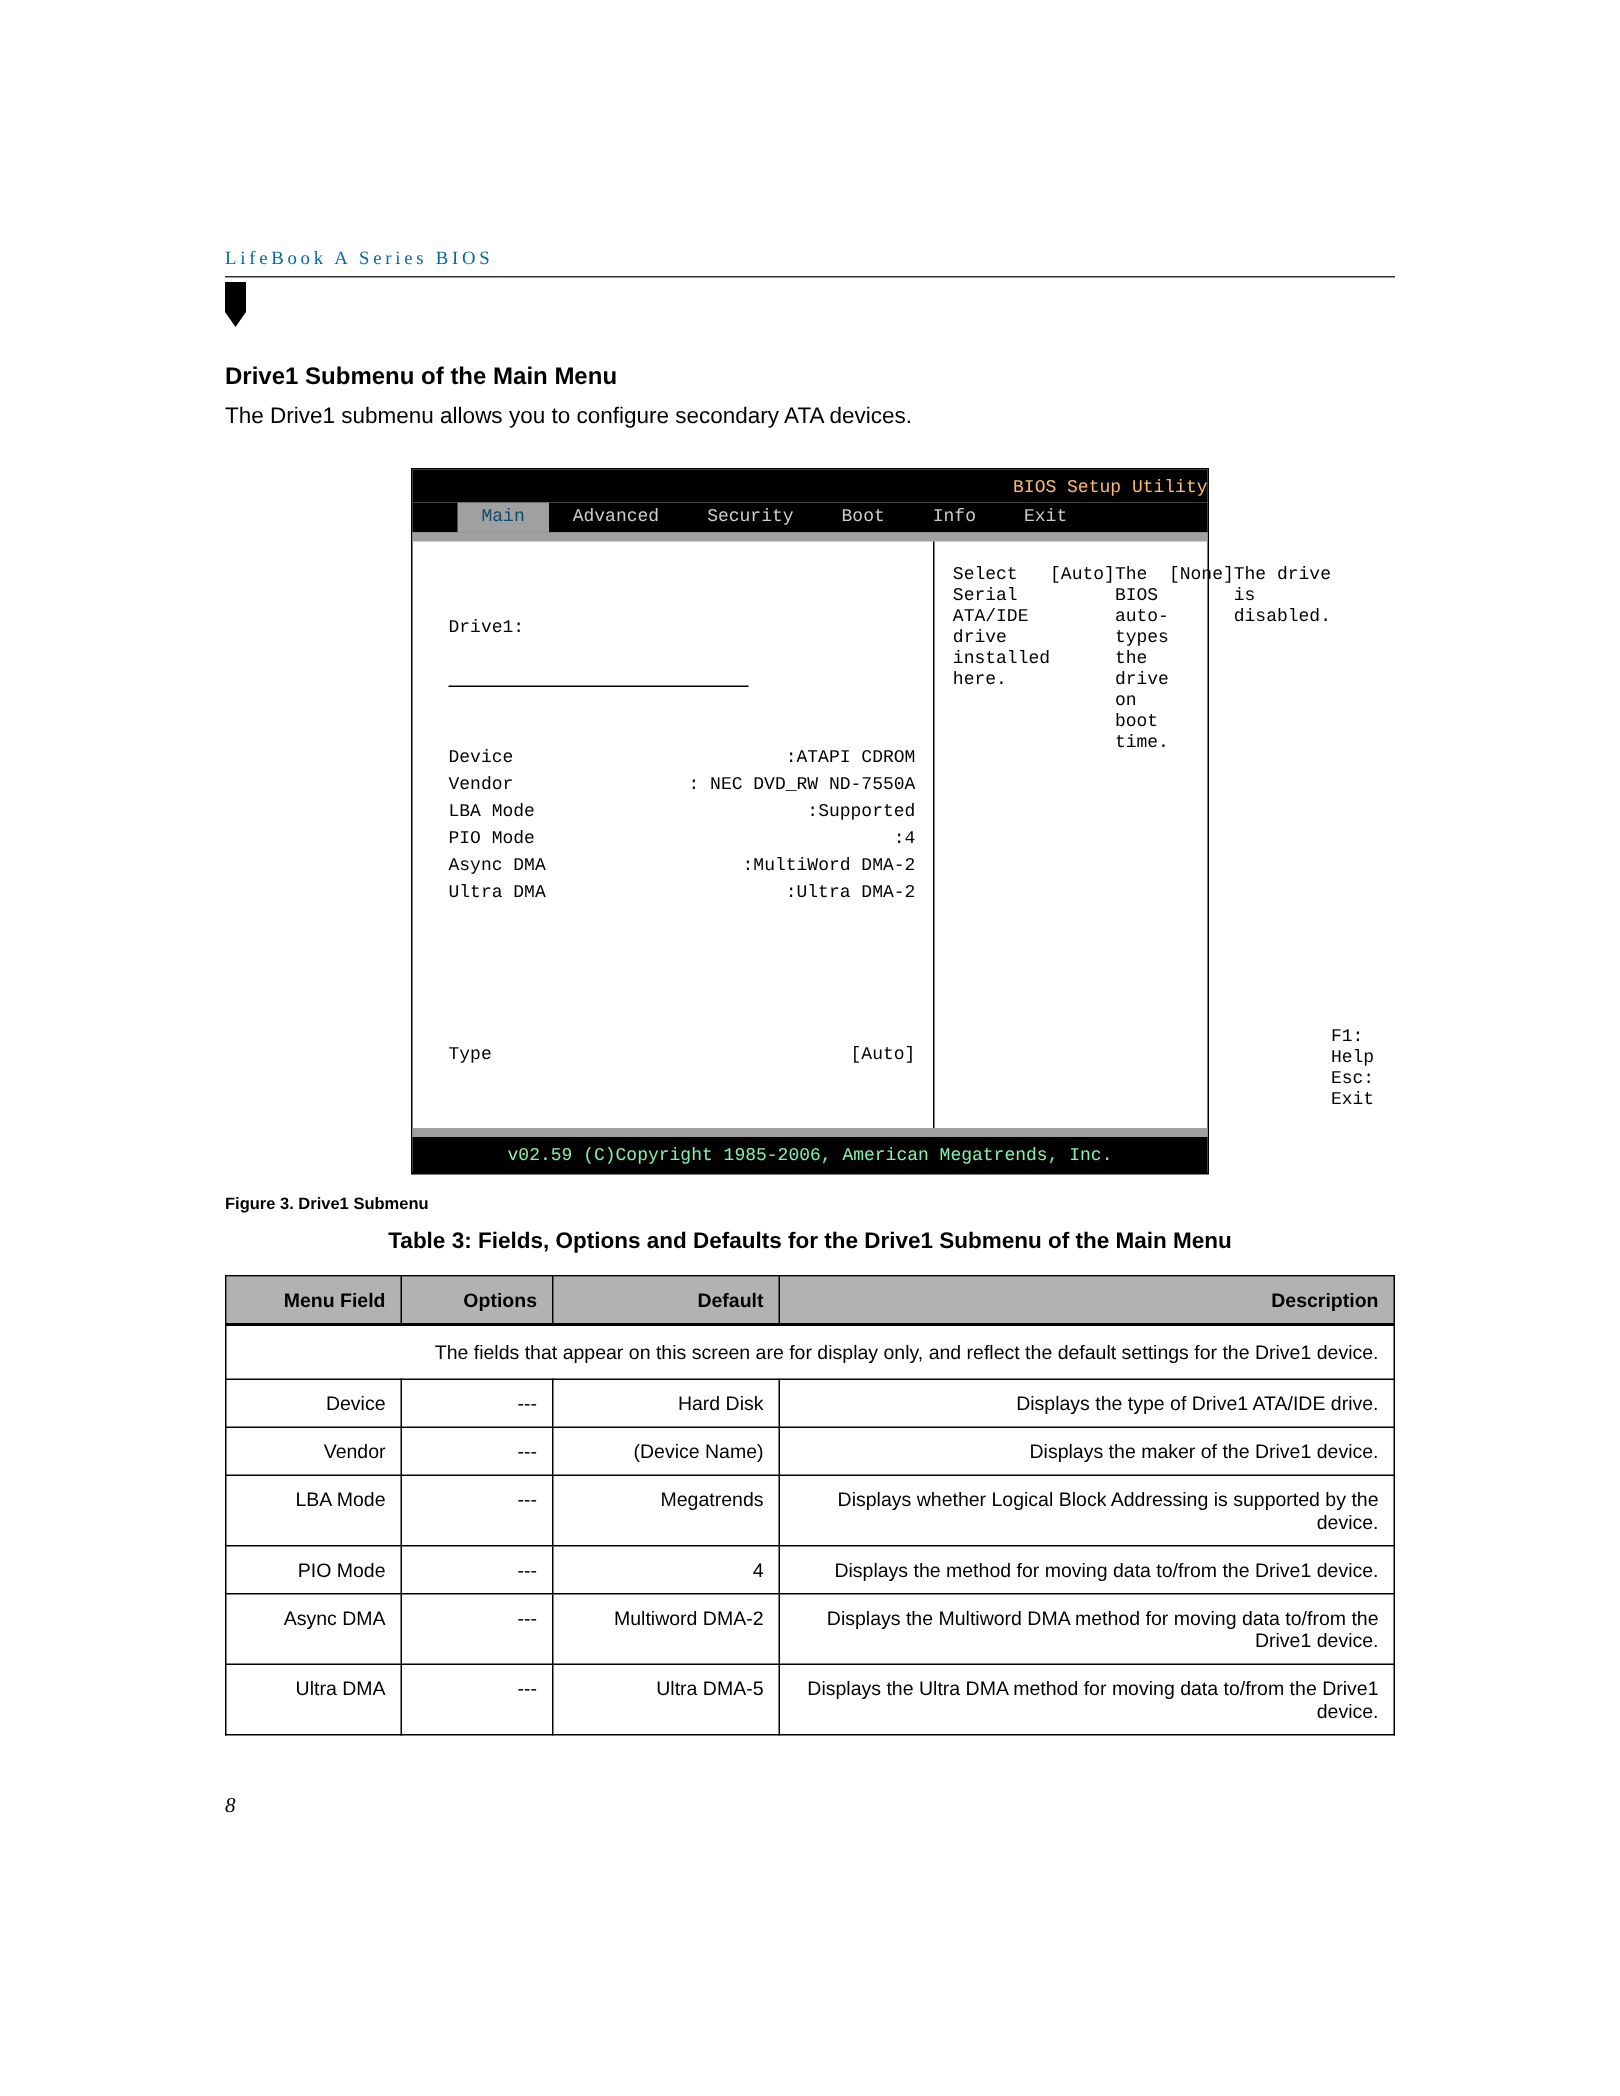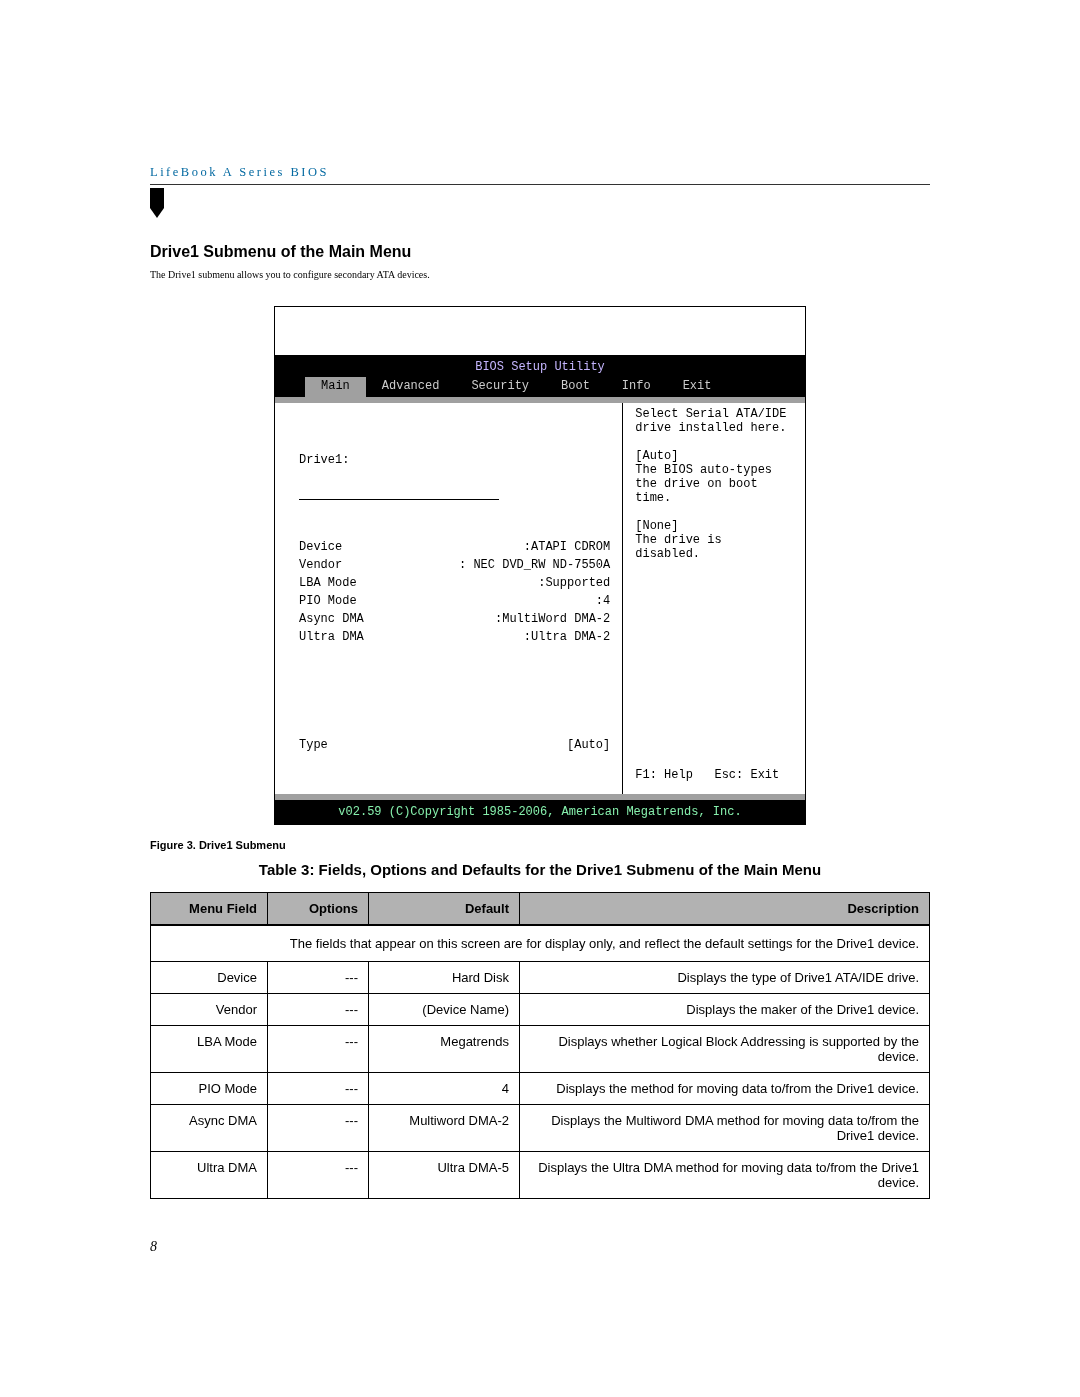--- a/index.html
+++ b/index.html
@@ -30,75 +30,73 @@
     top: 188px;
   }
   .wedge svg { display:block; }
   .section-title {
     font-family: Arial, Helvetica, sans-serif;
     font-weight: bold;
     font-size: 16px;
     margin: 58px 0 8px 0;
   }
   .section-body {
-    font-family: Liberation Serif, serif;
-    font-size: 10px;
+    font-family: Liberation Sans, sans-serif;
+    font-size: 15px;
     margin: 0 0 26px 0;
   }
 
   
   .bios {
     width: 530px;
     margin: 0 auto;
     border: 1px solid #000;
     font-family: "Courier New", monospace;
     font-size: 12px;
     background: #fff;
   }
   .bios-top {
     background: #000;
-    color: #c4b5fd;
-    text-align: center;
+    color: #fdba74;
+    text-align: right;
     padding: 5px 0 0 0;
-    margin-top: 48px;
   }
   .bios-title { padding-bottom: 3px; }
   .bios-tabs {
     display: flex;
     padding: 0 0 0 30px;
     background: #000;
     color: #ccc;
   }
   .bios-tab {
     padding: 2px 16px 4px 16px;
   }
   .bios-tab.active {
     background: #a0a0a0;
-    color: #000000;
+    color: #0c4a6e;
   }
   .bios-gray {
     background: #a0a0a0;
     height: 6px;
   }
   .bios-body {
     display: flex;
     min-height: 280px;
   }
   .bios-left {
     flex: 1;
     padding: 22px 12px 12px 24px;
     border-right: 1px solid #000;
     white-space: pre;
   }
   .bios-right {
     width: 180px;
-    padding: 4px 12px 12px 12px;
+    padding: 15px 12px 12px 12px;
     white-space: pre-wrap;
     display: flex;
-    flex-direction: column;
   }
   .bios-help-footer {
     margin-top: auto;
     padding-top: 8px;
   }
   .bios-hr {
     border-top: 1px solid #000;
     width: 200px;
     margin: 4px 0 10px 0;
   }

